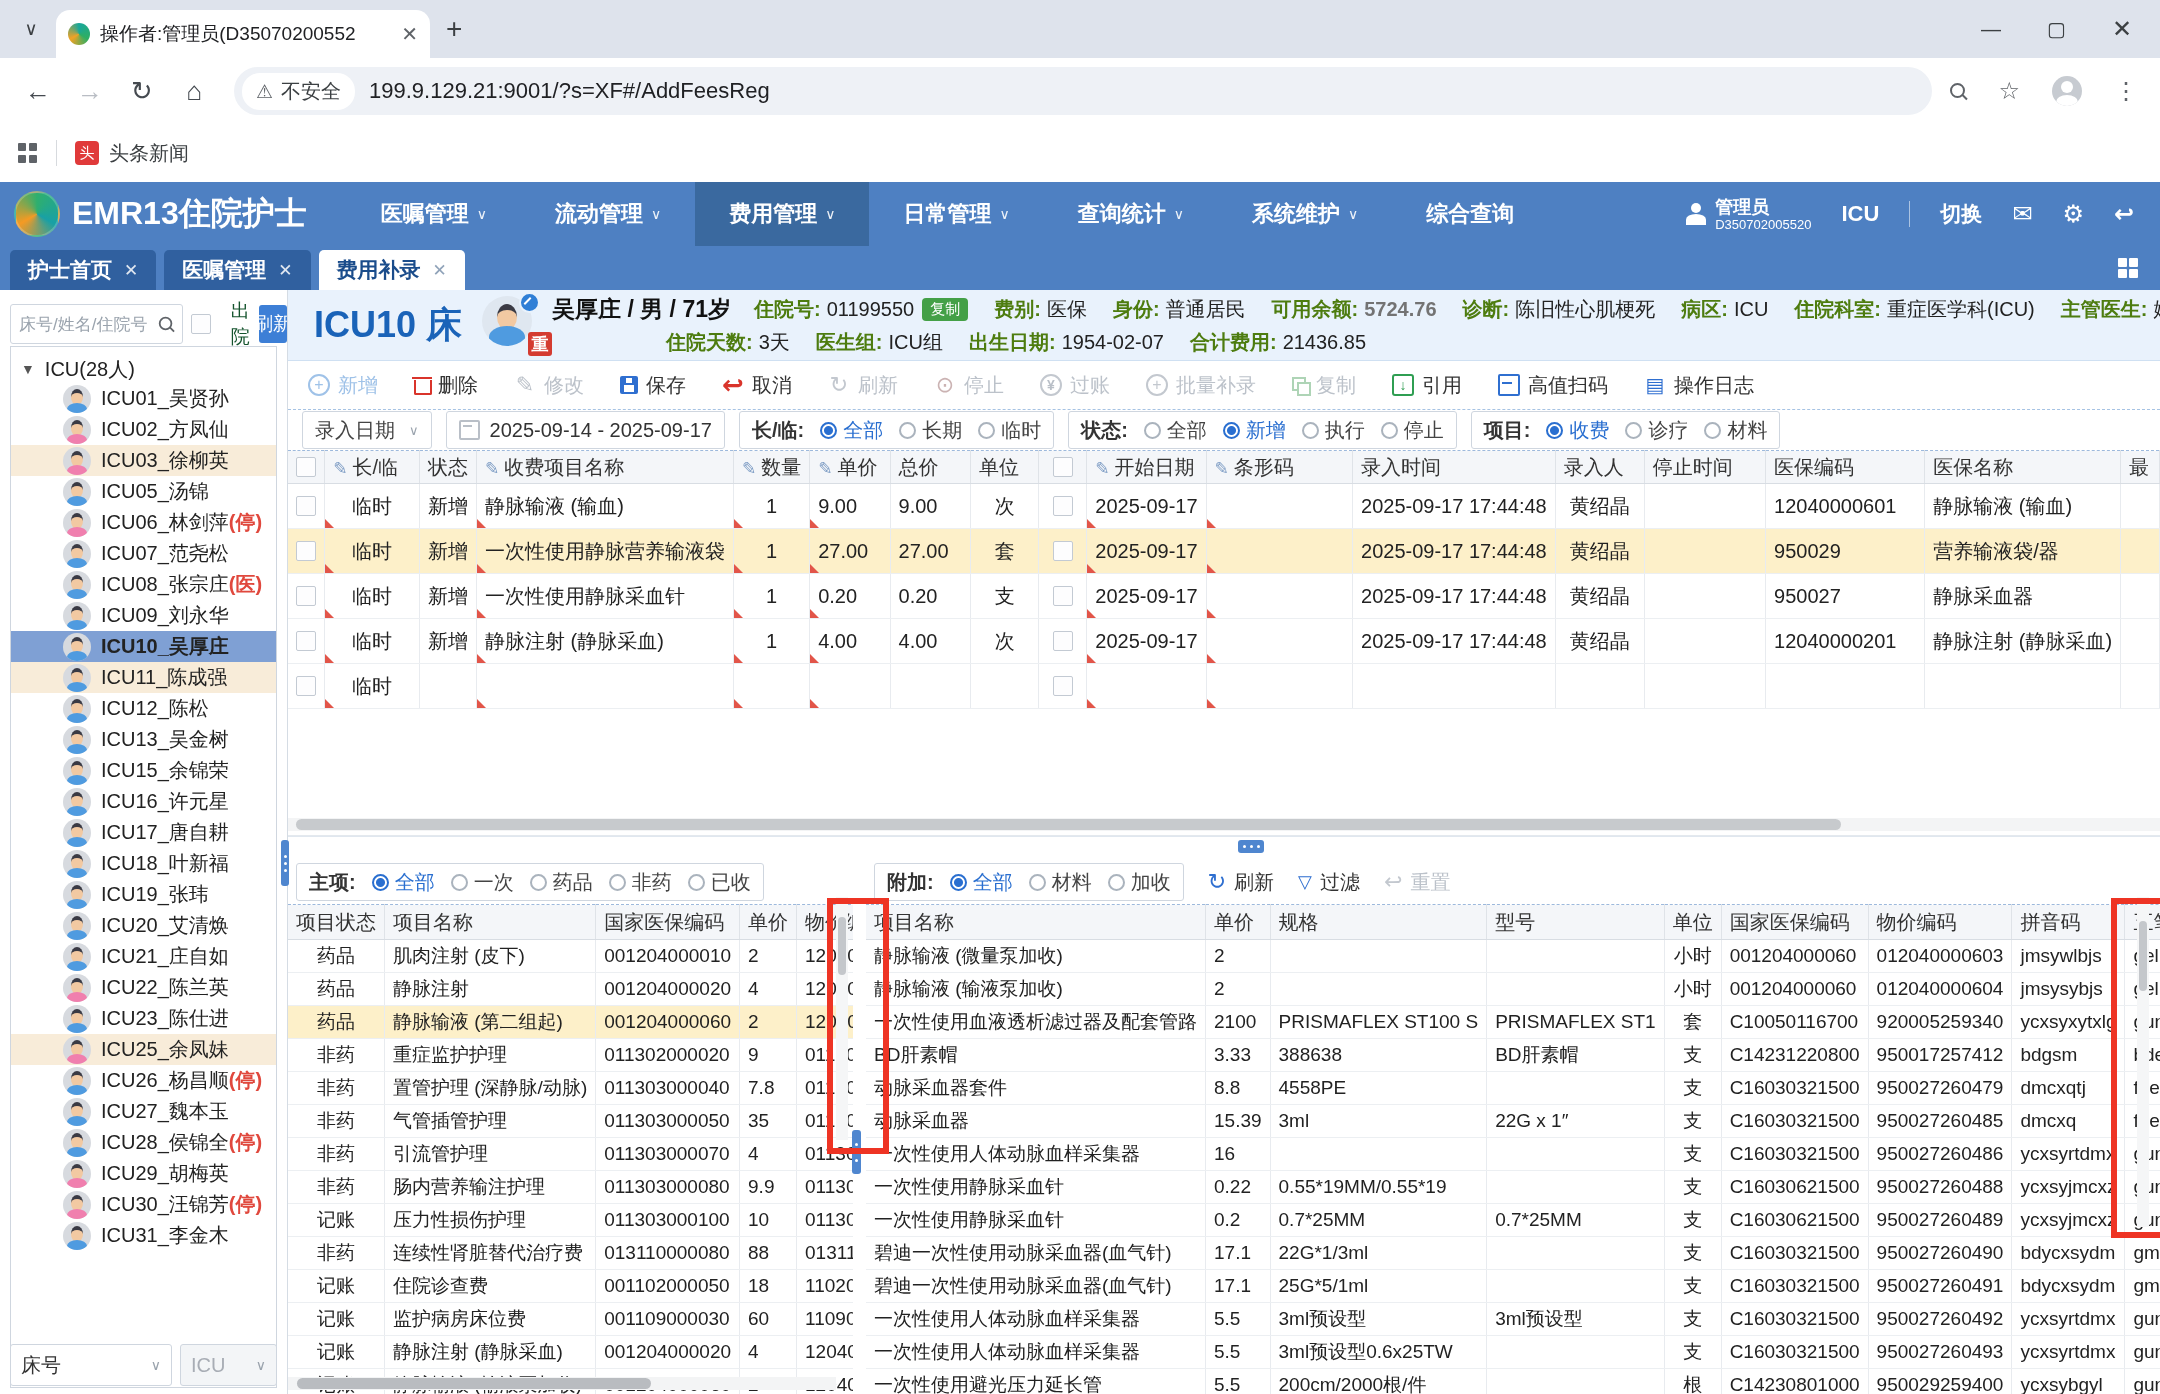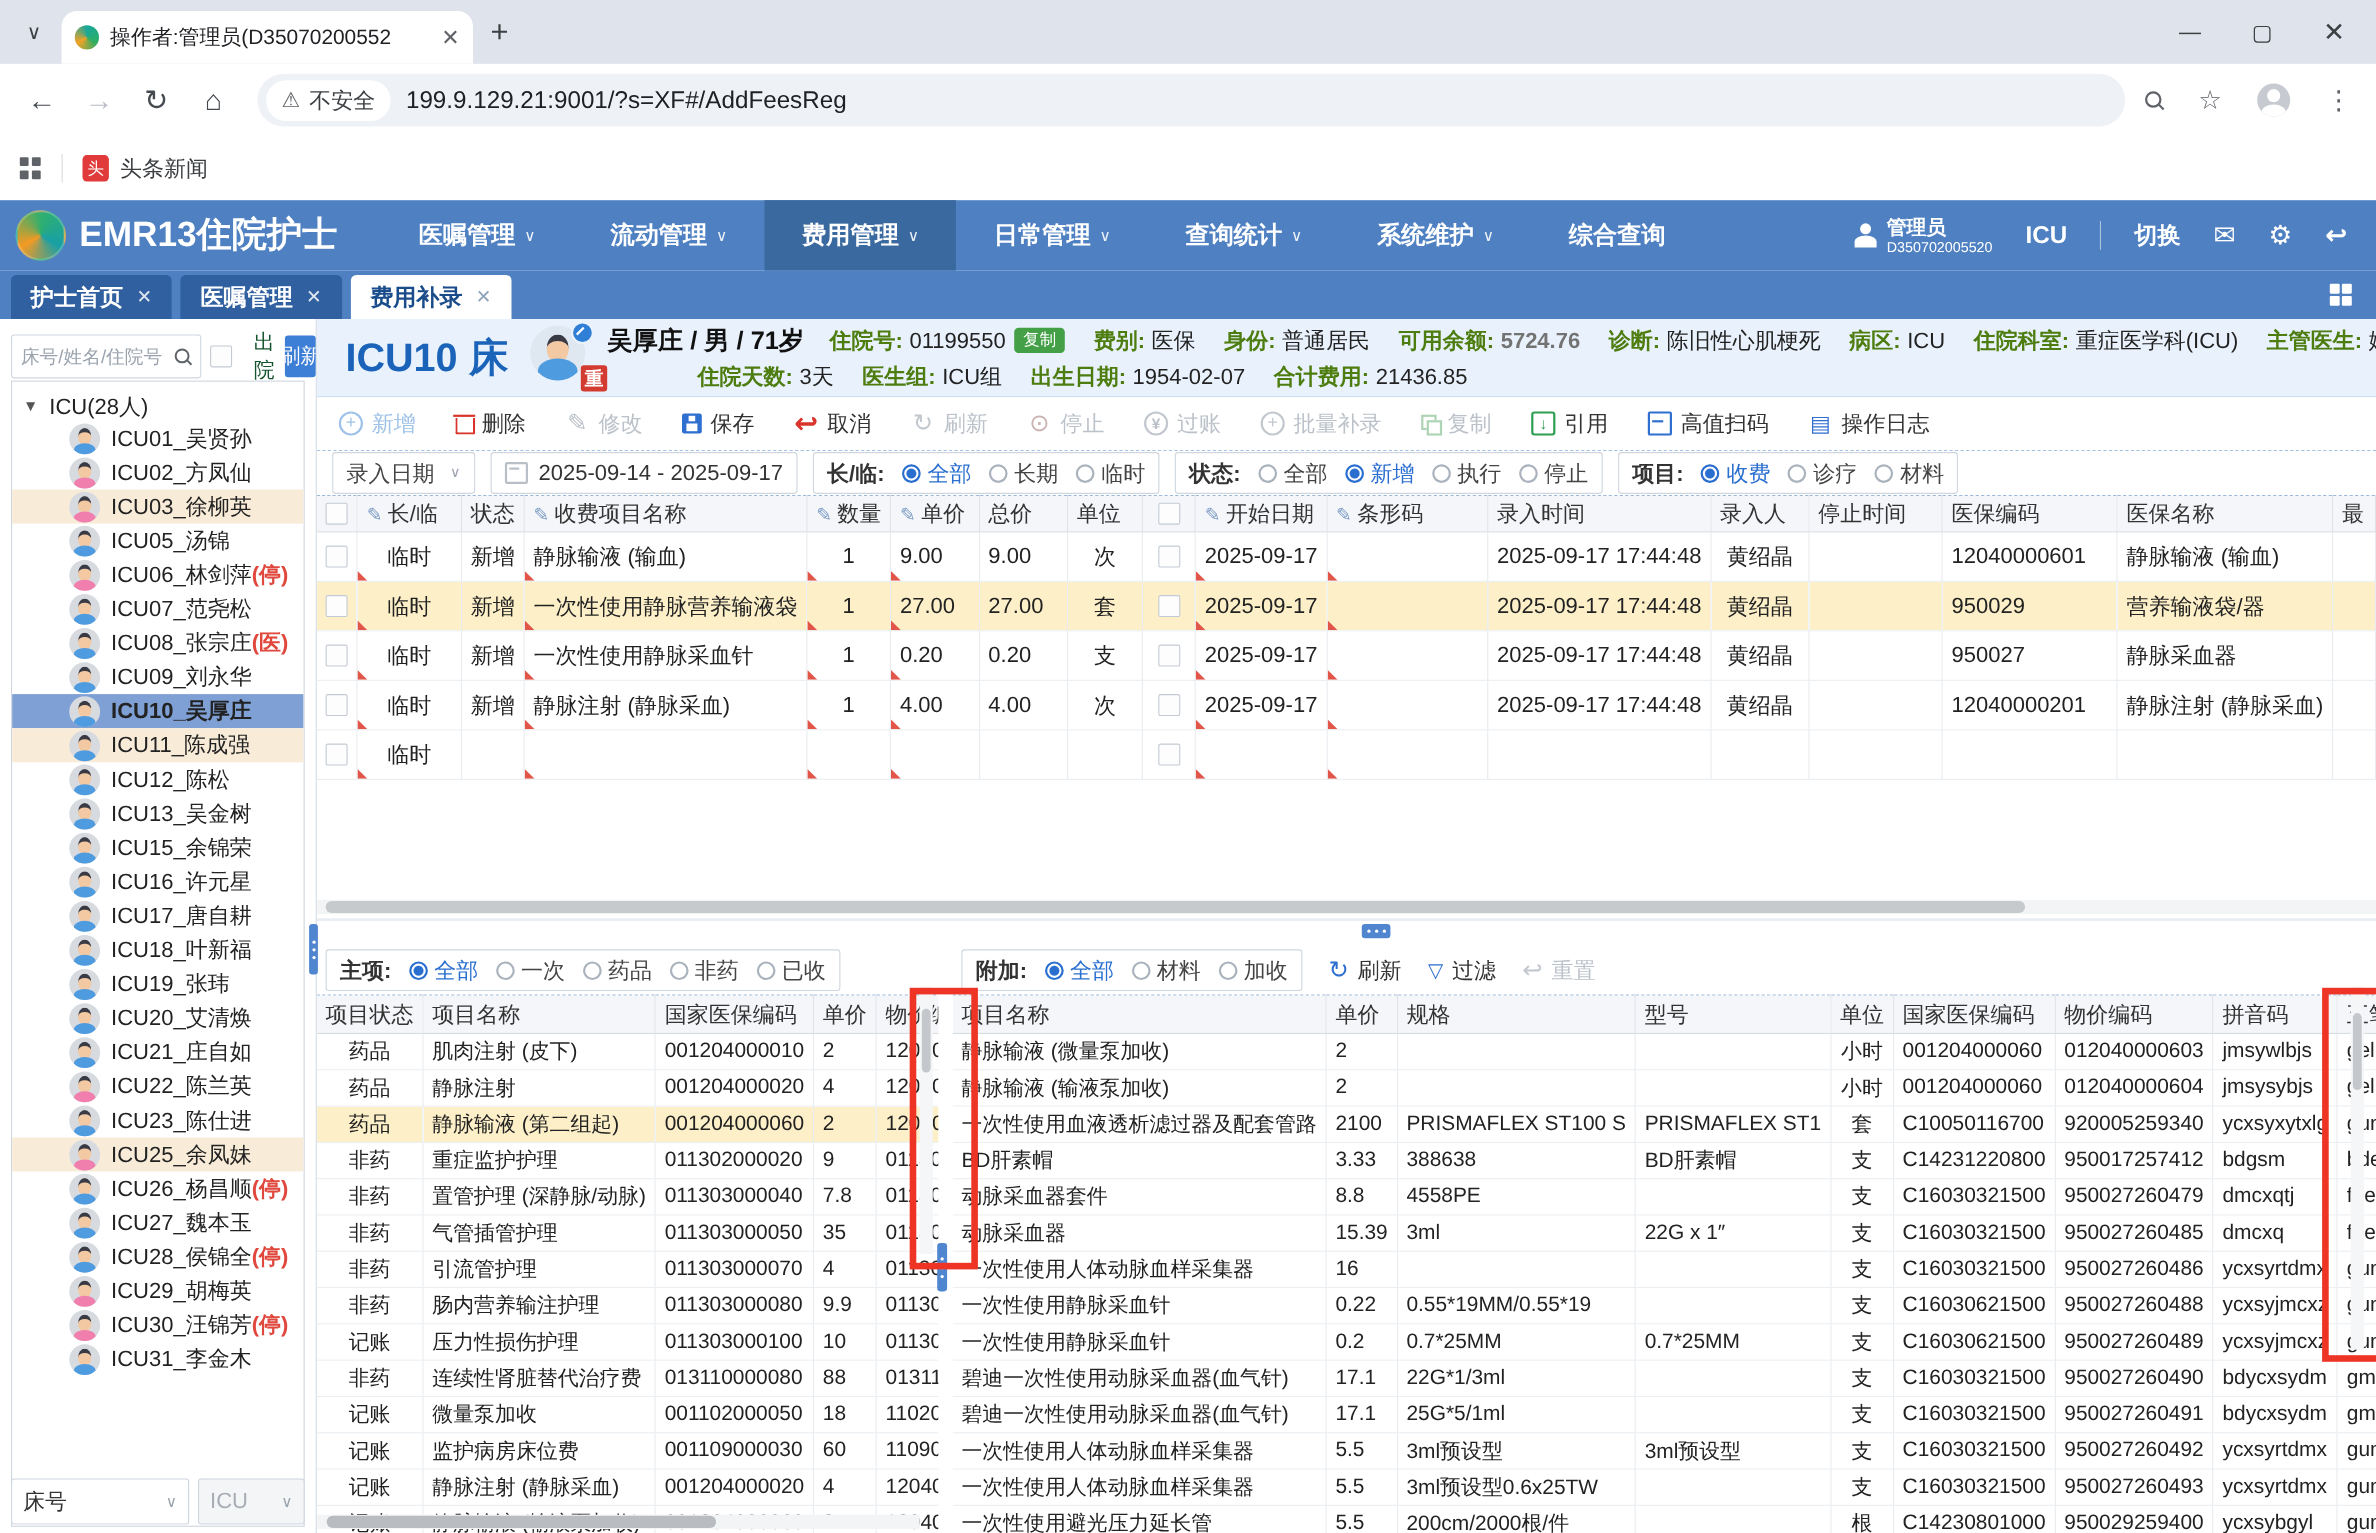--- a/index.html
+++ b/index.html
@@ -96,21 +96,21 @@
 .bavatar-wrap{position:relative;width:56px;height:62px;flex:0 0 auto}
 .bavatar{position:absolute;left:0;top:2px;width:50px;height:50px;border-radius:50%;background:#dfe7f0;overflow:hidden}
 .bavatar::before{content:"";position:absolute;left:15px;top:8px;width:20px;height:20px;border-radius:50%;background:#f2c9a2;border-top:6px solid #3a3a44}
 .bavatar::after{content:"";position:absolute;left:7px;top:30px;width:36px;height:22px;border-radius:50% 50% 0 0;background:#4f9be0}
 .bbadge{position:absolute;right:-2px;top:-2px;width:17px;height:17px;border-radius:50%;background:#2f7fd6;border:2px solid #e9f2fc}
 .bbadge::before{content:"";position:absolute;left:2px;top:6px;width:9px;height:2px;background:#fff;transform:rotate(-45deg)}
 .critical{position:absolute;left:46px;top:38px;width:24px;height:24px;background:#d43b30;color:#fff;font-size:17px;font-weight:bold;display:flex;align-items:center;justify-content:center;border-radius:3px}
 .binfo{flex:1;margin-left:14px;display:flex;flex-direction:column;gap:4px;overflow:hidden}
 .brow{display:flex;align-items:center;gap:26px;white-space:nowrap;font-size:20px}
 .pname-big{font-size:23px;font-weight:bold;color:#111;width:176px;flex:0 0 auto}
-.brow2{padding-left:82px}
+.brow2{padding-left:114px}
 .fld .lb{color:#4d7c0f;font-weight:bold}
 .fld .vl{color:#222;margin-left:6px}
 .fld .vl.strong{font-weight:bold;color:#737373}
 .copybadge{display:inline-block;background:#44a047;color:#fff;font-size:15px;border-radius:4px;padding:2px 8px;margin-left:8px;vertical-align:2px}
 
 .toolbar{height:48px;display:flex;align-items:center;gap:36px;padding-left:20px;border-bottom:1px dashed #a6c3e4}
 .tbtn{display:flex;align-items:center;gap:8px;font-size:20px;white-space:nowrap}
 .tbtn .lab.on{color:#333}.tbtn .lab.off{color:#bcc2ca}.tbtn .lab.soft{color:#9fc2e8}
 .tico{width:22px;height:22px;display:inline-flex;align-items:center;justify-content:center;font-size:20px}
 .i-add{color:#9fc2e8;border:2px solid #9fc2e8;border-radius:50%;width:18px;height:18px;font-size:16px;line-height:16px}
@@ -901,21 +901,21 @@
                   </tr>
                   <tr>
                     <td class="c">非药</td>
                     <td>连续性肾脏替代治疗费</td>
                     <td>013110000080</td>
                     <td class="r">88</td>
                     <td>013110000</td>
                   </tr>
                   <tr>
                     <td class="c">记账</td>
-                    <td>微量泵加收</td>
+                    <td>住院诊查费</td>
                     <td>001102000050</td>
                     <td class="r">18</td>
                     <td>110200005</td>
                   </tr>
                   <tr>
                     <td class="c">记账</td>
                     <td>监护病房床位费</td>
                     <td>001109000030</td>
                     <td class="r">60</td>
                     <td>110900003</td>

